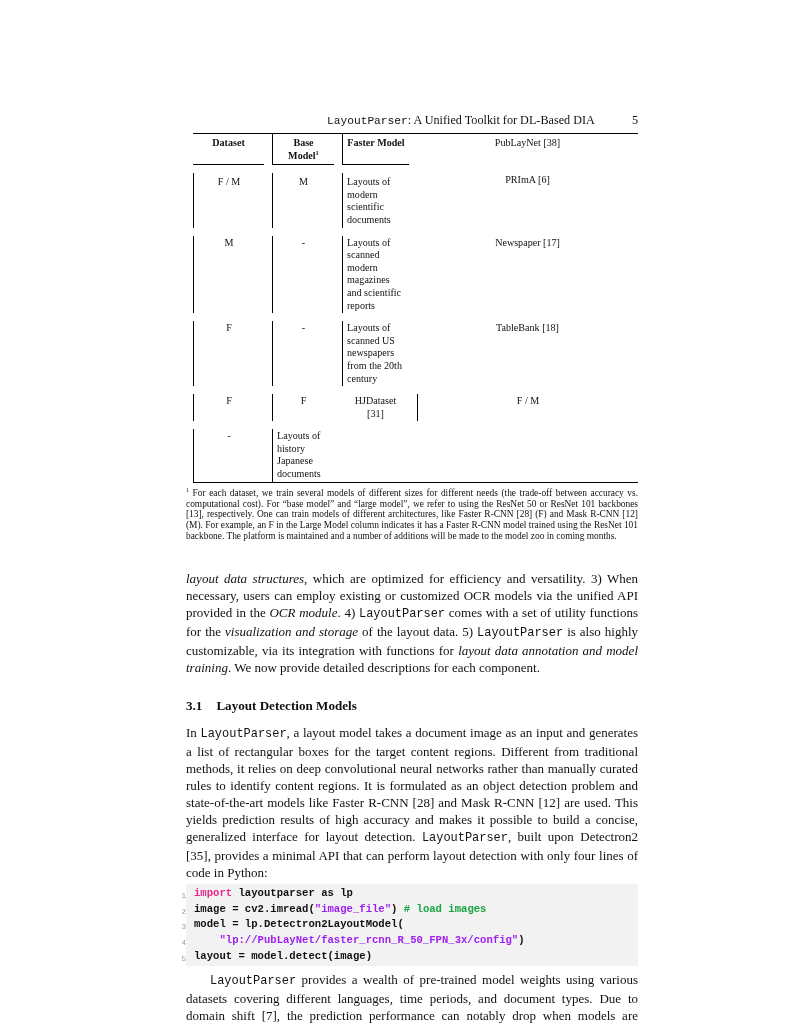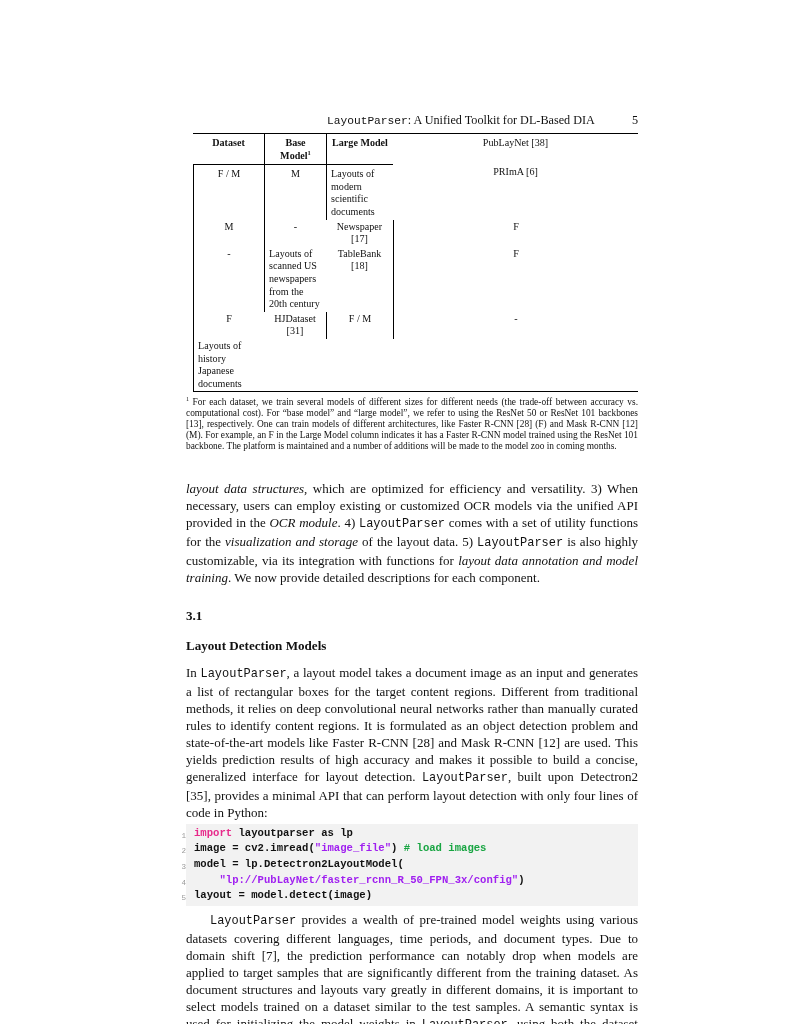--- a/index.html
+++ b/index.html
@@ -22,34 +22,34 @@
   .seg-tt{font-family:"Liberation Mono",monospace;font-size:0.92em;}
   .seg-sup{vertical-align:super;font-size:0.65em;line-height:0;}
 
   
   .caption{margin-top:29px;text-align:center;font-size:12.4px;line-height:16px;}
   .zoo-table{
     margin-top:4px;margin-left:7px;width:445px;
     border-top:1.5px solid #000;border-bottom:1.5px solid #000;
     font-size:10.1px;line-height:12.6px;
   }
-  .zoo-grid{display:grid;grid-template-columns:71px 62px 67px 1fr;}
+  .zoo-grid{display:grid;grid-template-columns:71px 62px 67px 1fr;gap:8px;}
   .cell{padding:1px 4px;text-align:center;}
   .cell.notes{text-align:left;}
   .cell.hdr{font-weight:bold;padding:3px 4px 2px 4px;border-bottom:0.8px solid #000;}
   .cell.vline{border-left:0.8px solid #000;}
   .zoo-grid .row-top{padding-top:3px;}
 
   
   .footnote{margin-top:5px;font-size:9.4px;line-height:10.9px;text-align:justify;color:#111;}
 
   
   .para{margin:0;font-size:13px;line-height:17px;text-align:justify;}
   .p1{margin-top:28px;}
-  .heading{margin-top:22px;font-size:13.1px;font-weight:bold;display:flex;gap:14px;flex-direction:column;}
+  .heading{margin-top:22px;font-size:13.1px;font-weight:bold;display:flex;gap:14px;}
   .p2{margin-top:10px;}
   .p3{margin-top:5px;text-indent:24px;}
 
   
   .codeblock{
     margin-top:3px;background:var(--code_bg,#f2f2f2);
     padding:2px 6px 2px 8px;
     font-family:"Liberation Mono",monospace;font-size:10.6px;line-height:15.6px;
     font-weight:bold;color:#111;
   }
@@ -71,28 +71,29 @@
   <div class="running-head">
     <span class="title"><span class="seg-tt">LayoutParser</span><span class="seg-rm">: A Unified Toolkit for DL-Based DIA</span></span>
     <span class="pageno">5</span>
   </div>
 
 
   <div class="zoo-table">
     <div class="zoo-grid">
         <div class="cell hdr c1"><span>Dataset</span></div>
         <div class="cell hdr c2 vline"><span>Base Model</span><span class="seg-sup">1</span></div>
-        <div class="cell hdr c3 vline"><span>Large Model</span></div>
+        <div class="cell hdr c3 vline"><span>Faster Model</span></div>
         <div class="cell c1 row-top">PubLayNet [38]</div>
         <div class="cell c2 vline row-top">F / M</div>
         <div class="cell c3 vline row-top">M</div>
         <div class="cell c4 vline notes row-top">Layouts of modern scientific documents</div>
         <div class="cell c1">PRImA [6]</div>
         <div class="cell c2 vline">M</div>
         <div class="cell c3 vline">-</div>
+        <div class="cell c4 vline notes">Layouts of scanned modern magazines and scientific reports</div>
         <div class="cell c1">Newspaper [17]</div>
         <div class="cell c2 vline">F</div>
         <div class="cell c3 vline">-</div>
         <div class="cell c4 vline notes">Layouts of scanned US newspapers from the 20th century</div>
         <div class="cell c1">TableBank [18]</div>
         <div class="cell c2 vline">F</div>
         <div class="cell c3 vline">F</div>
         <div class="cell c1">HJDataset [31]</div>
         <div class="cell c2 vline">F / M</div>
         <div class="cell c3 vline">-</div>

